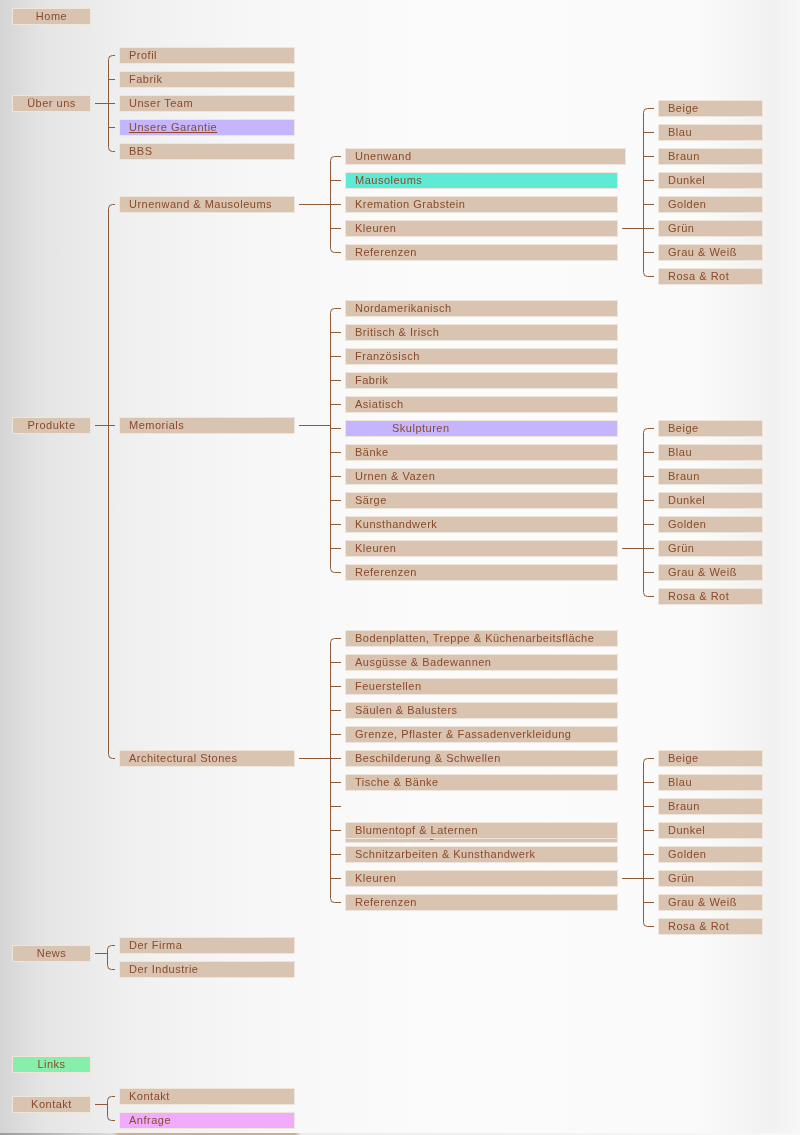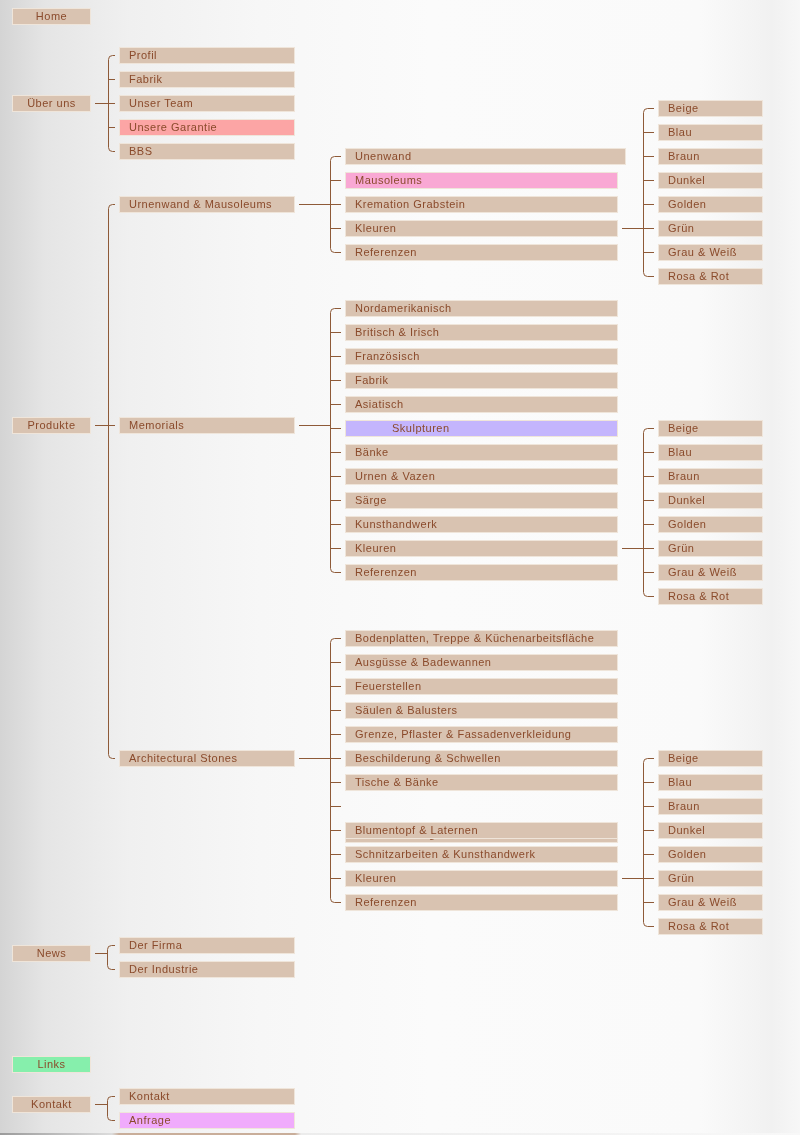--- a/index.html
+++ b/index.html
@@ -32,25 +32,25 @@
 
 <div class="node center" style="left: 12px; top: 8px; width: 79px; background: rgb(217, 195, 177); border-color: rgb(239, 229, 218); color: rgb(138, 74, 43);">Home</div>
     <div class="node center" style="left: 12px; top: 95px; width: 79px; background: rgb(217, 195, 177); border-color: rgb(239, 229, 218); color: rgb(138, 74, 43);">Über uns</div>
     <div class="node center" style="left: 12px; top: 417px; width: 79px; background: rgb(217, 195, 177); border-color: rgb(239, 229, 218); color: rgb(138, 74, 43);">Produkte</div>
     <div class="node center" style="left: 12px; top: 945px; width: 79px; background: rgb(217, 195, 177); border-color: rgb(239, 229, 218); color: rgb(138, 74, 43);">News</div>
     <div class="node center" style="left: 12px; top: 1056px; width: 79px; background: #86efac; border-color: rgb(239, 229, 218); color: rgb(138, 74, 43);">Links</div>
     <div class="node center" style="left: 12px; top: 1096px; width: 79px; background: rgb(217, 195, 177); border-color: rgb(239, 229, 218); color: rgb(138, 74, 43);">Kontakt</div>
     <div class="node" style="left: 119px; top: 47px; width: 176px; background: rgb(217, 195, 177); border-color: rgb(239, 229, 218); color: rgb(138, 74, 43);">Profil</div>
     <div class="node" style="left: 119px; top: 71px; width: 176px; background: rgb(217, 195, 177); border-color: rgb(239, 229, 218); color: rgb(138, 74, 43);">Fabrik</div>
     <div class="node" style="left: 119px; top: 95px; width: 176px; background: rgb(217, 195, 177); border-color: rgb(239, 229, 218); color: rgb(138, 74, 43);">Unser Team</div>
-    <div class="node" style="left: 119px; top: 119px; width: 176px; background: #fca5a5; border-color: rgb(239, 229, 218); color: rgb(138, 74, 43);">Unsere Garantie</div>
+    <div class="node" style="left: 119px; top: 119px; width: 176px; background: #c4b5fd; border-color: rgb(239, 229, 218); color: rgb(138, 74, 43); text-decoration: underline;">Unsere Garantie</div>
     <div class="node" style="left: 119px; top: 143px; width: 176px; background: rgb(217, 195, 177); border-color: rgb(239, 229, 218); color: rgb(138, 74, 43);">BBS</div>
     <div class="node" style="left: 119px; top: 196px; width: 176px; background: rgb(217, 195, 177); border-color: rgb(239, 229, 218); color: rgb(138, 74, 43);">Urnenwand &amp; Mausoleums</div>
     <div class="node" style="left: 345px; top: 148px; width: 281px; background: rgb(217, 195, 177); border-color: rgb(239, 229, 218); color: rgb(138, 74, 43);">Unenwand</div>
-    <div class="node" style="left: 345px; top: 172px; width: 273px; background: #f9a8d4; border-color: rgb(239, 229, 218); color: rgb(138, 74, 43);">Mausoleums</div>
+    <div class="node" style="left: 345px; top: 172px; width: 273px; background: #5eead4; border-color: rgb(239, 229, 218); color: rgb(138, 74, 43);">Mausoleums</div>
     <div class="node" style="left: 345px; top: 196px; width: 273px; background: rgb(217, 195, 177); border-color: rgb(239, 229, 218); color: rgb(138, 74, 43);">Kremation Grabstein</div>
     <div class="node" style="left: 345px; top: 220px; width: 273px; background: rgb(217, 195, 177); border-color: rgb(239, 229, 218); color: rgb(138, 74, 43);">Kleuren</div>
     <div class="node" style="left: 345px; top: 244px; width: 273px; background: rgb(217, 195, 177); border-color: rgb(239, 229, 218); color: rgb(138, 74, 43);">Referenzen</div>
     <div class="node" style="left: 119px; top: 417px; width: 176px; background: rgb(217, 195, 177); border-color: rgb(239, 229, 218); color: rgb(138, 74, 43);">Memorials</div>
     <div class="node" style="left: 345px; top: 300px; width: 273px; background: rgb(217, 195, 177); border-color: rgb(239, 229, 218); color: rgb(138, 74, 43);">Nordamerikanisch</div>
     <div class="node" style="left: 345px; top: 324px; width: 273px; background: rgb(217, 195, 177); border-color: rgb(239, 229, 218); color: rgb(138, 74, 43);">Britisch &amp; Irisch</div>
     <div class="node" style="left: 345px; top: 348px; width: 273px; background: rgb(217, 195, 177); border-color: rgb(239, 229, 218); color: rgb(138, 74, 43);">Französisch</div>
     <div class="node" style="left: 345px; top: 372px; width: 273px; background: rgb(217, 195, 177); border-color: rgb(239, 229, 218); color: rgb(138, 74, 43);">Fabrik</div>
     <div class="node" style="left: 345px; top: 396px; width: 273px; background: rgb(217, 195, 177); border-color: rgb(239, 229, 218); color: rgb(138, 74, 43);">Asiatisch</div>
     <div class="node" style="left: 345px; top: 420px; width: 273px; background: #c4b5fd; border-color: rgb(239, 229, 218); color: rgb(138, 74, 43); padding-left: 46px;">Skulpturen</div>

